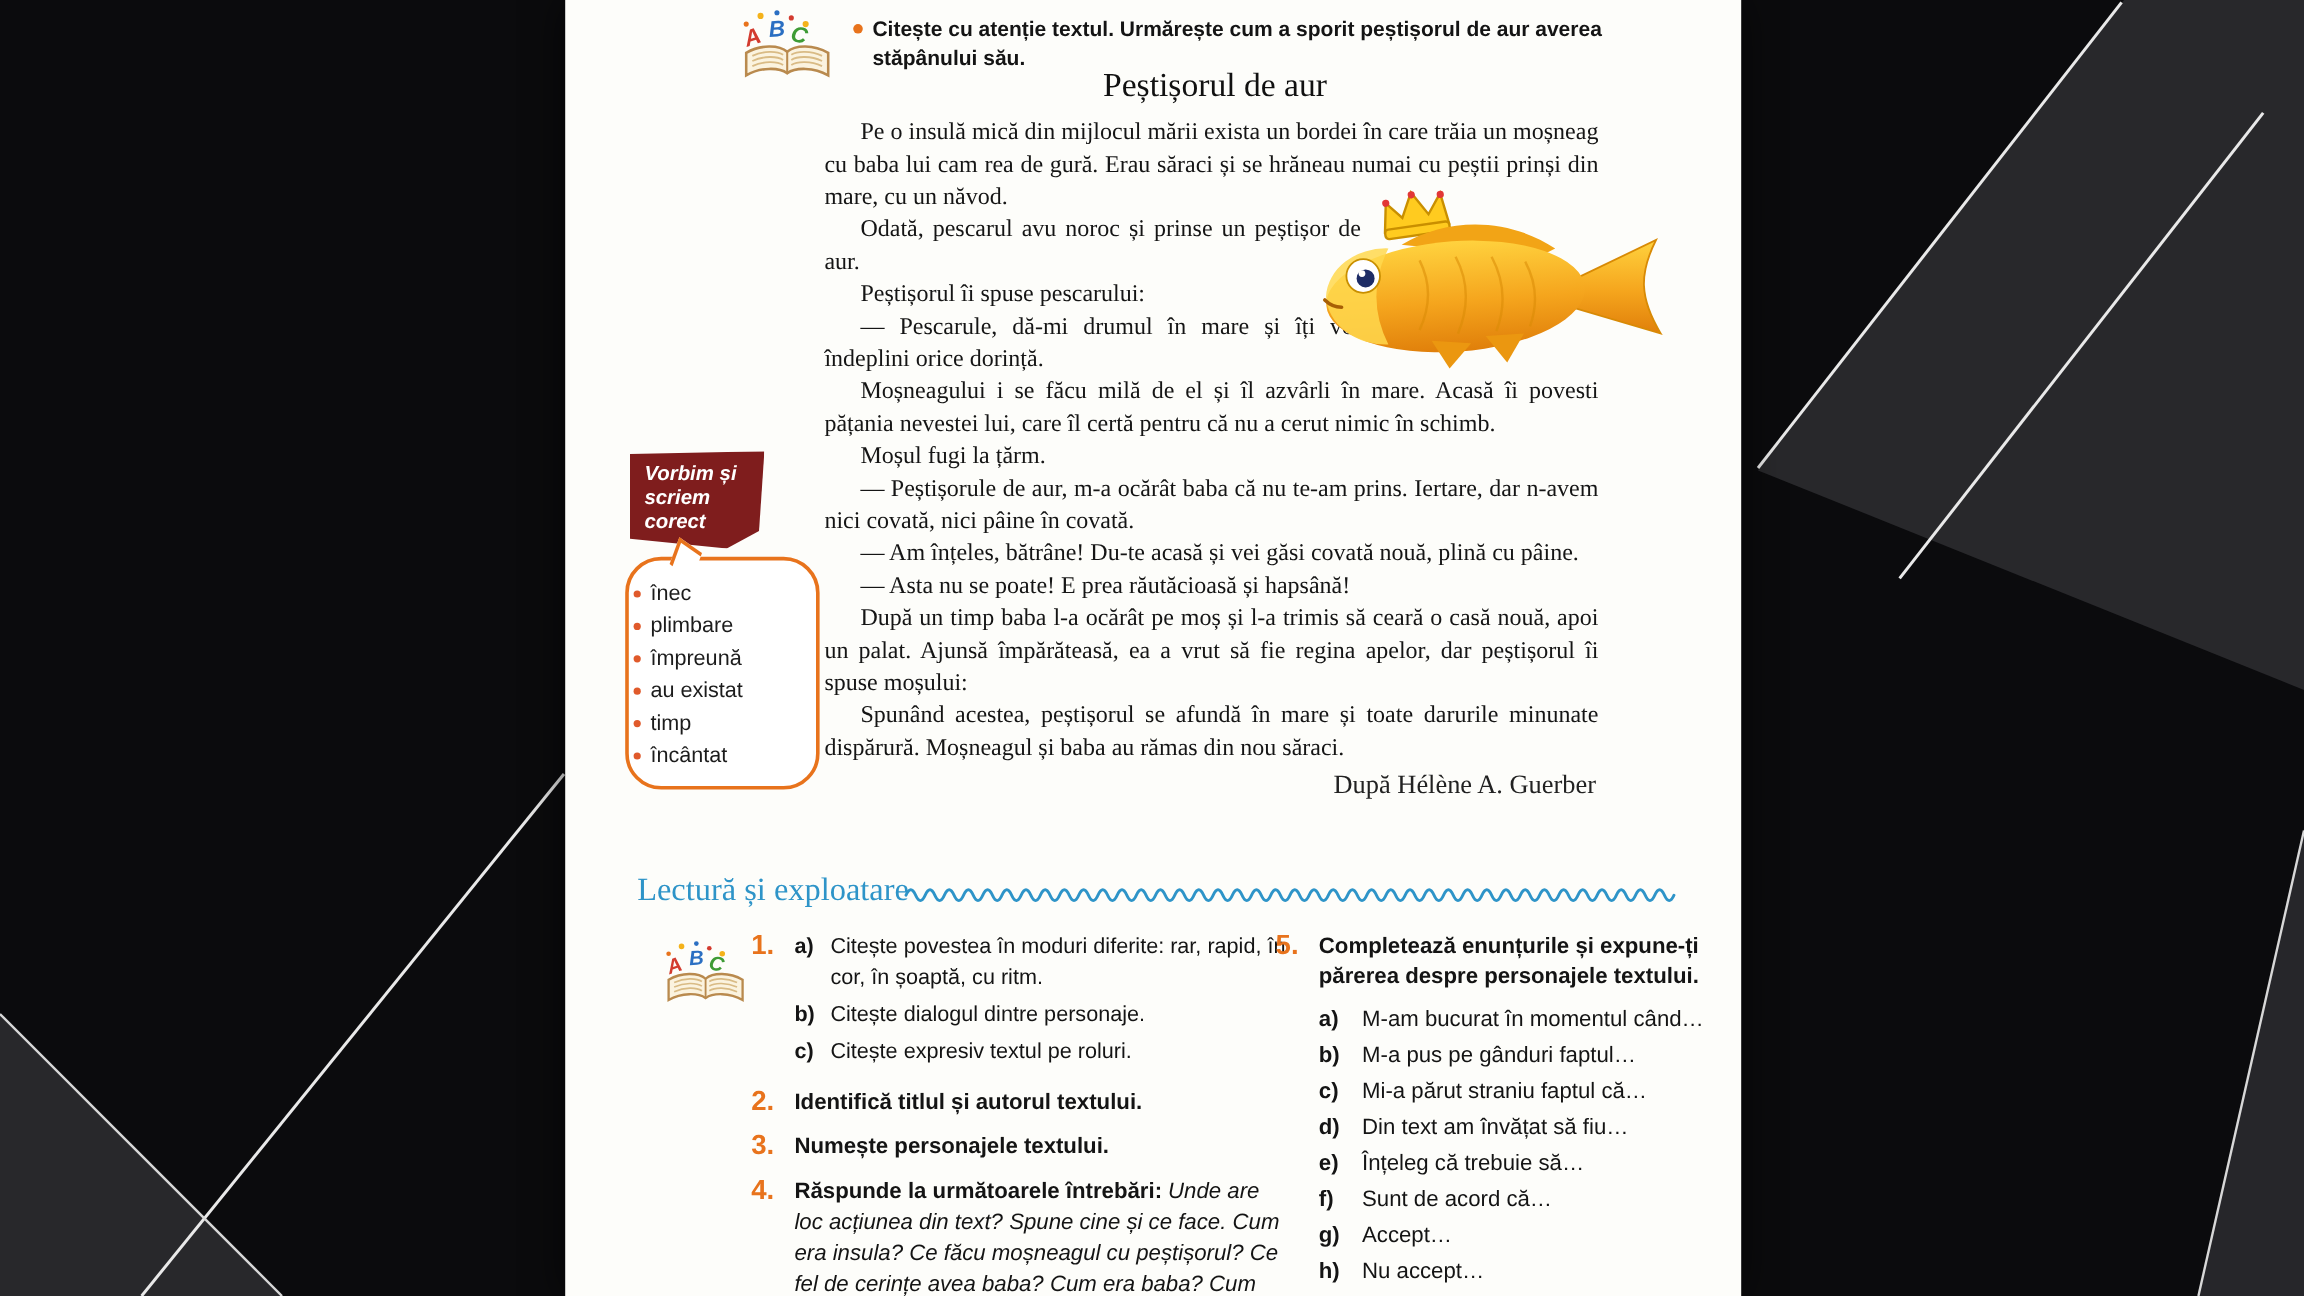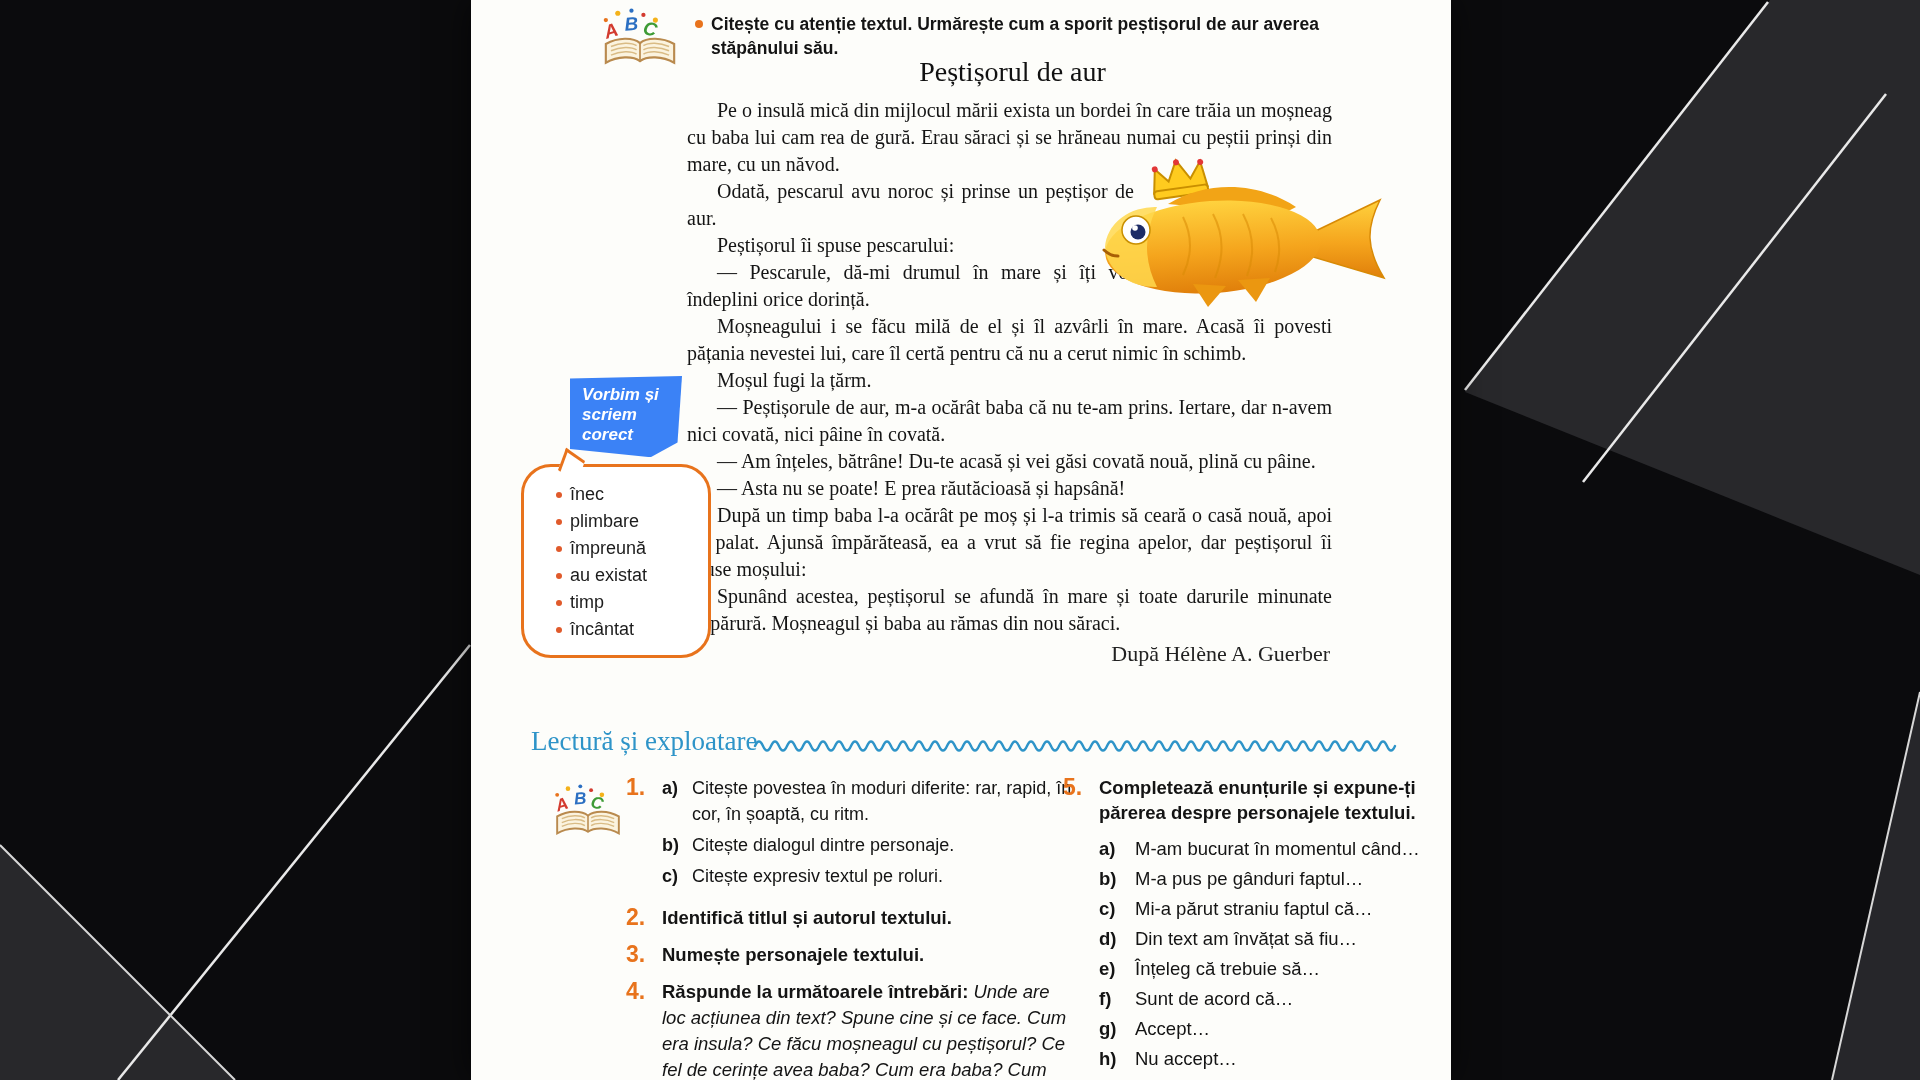--- a/index.html
+++ b/index.html
@@ -9,21 +9,21 @@
     font-family:"Liberation Sans",sans-serif;
   }
   
   #bg-decor{position:absolute;inset:0;width:1920px;height:1080px;}
   
   .page{
     position:absolute;left:471px;top:0;width:980px;height:1080px;
     background:#fdfdfa;box-shadow:0 0 34px rgba(0,0,0,.65);
   }
   
-  .lesson-header{position:absolute;left:128px;top:6px;width:742px;display:flex;align-items:flex-start;}
+  .lesson-header{position:absolute;left:144px;top:6px;width:742px;display:flex;align-items:flex-start;}
   .book-icon{width:82px;height:64px;flex:0 0 auto;}
   .instruction{
     position:relative;margin-left:12px;margin-top:6px;width:620px;
     font-size:17.5px;font-weight:bold;color:#141414;line-height:1.38;padding-left:18px;
   }
   .instruction::before{
     content:"";position:absolute;left:2px;top:8px;width:8px;height:8px;border-radius:50%;
     background:#e8731c;
   }
   
@@ -42,28 +42,27 @@
     float:right;width:242px;height:112px;margin:-10px -58px 4px 14px;position:relative;
   }
   .fish-float svg{position:absolute;right:-8px;top:-6px;overflow:visible;}
   .attribution{
     text-align:right;font-family:"Liberation Serif",serif;font-size:22px;color:#222;
     margin-top:3px;padding-right:2px;
   }
   
   .vocab-flag{
     position:absolute;left:54px;top:376px;width:92px;padding:9px 8px 12px 12px;
-    background:#3b82f6;color:#fff;font-style:italic;font-weight:bold;font-size:17px;line-height:1.18;
+    background:#7f1d1d;color:#fff;font-style:italic;font-weight:bold;font-size:17px;line-height:1.18;
     clip-path:polygon(0 3%,100% 0,96% 82%,72% 100%,0 90%);
-    margin-left:45px;
   }
   .vocab-box{
     position:absolute;left:50px;top:464px;width:146px;
     background:#fff;border:3px solid #e8731c;border-radius:30px;
-    padding:14px 6px 12px 32px;
+    padding:14px 6px 12px 4px;
   }
   .vocab-box::before{
     content:"";position:absolute;top:-13px;left:36px;width:20px;height:20px;background:#fff;
     border-left:3px solid #e8731c;border-top:3px solid #e8731c;transform:rotate(35deg) skewX(15deg);
   }
   .vocab-item{display:flex;align-items:center;font-size:18px;color:#1c1c1c;line-height:27px;}
   .vocab-item .dot{width:6px;height:6px;border-radius:50%;background:#e05a2b;margin-right:8px;flex:0 0 auto;}
   
   .section-header{
     position:absolute;left:60px;top:726px;

